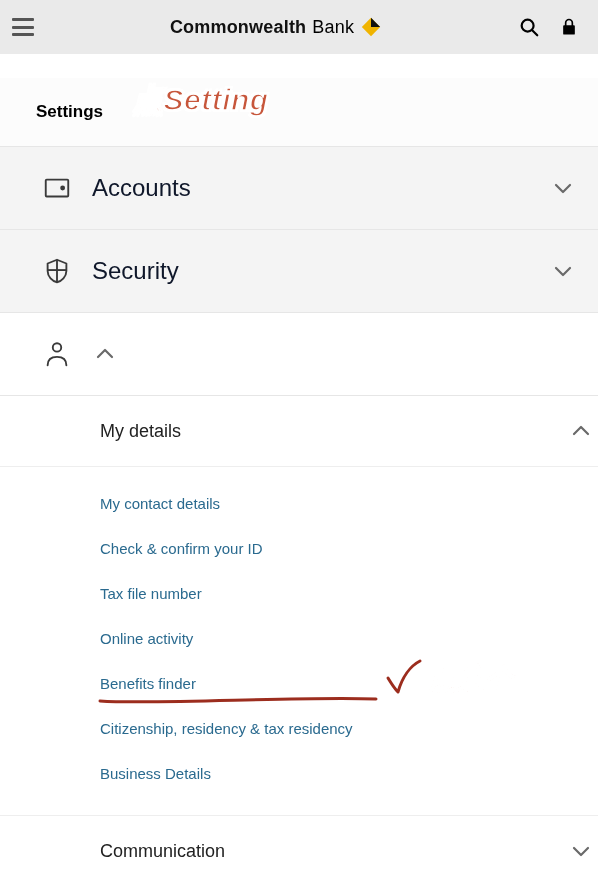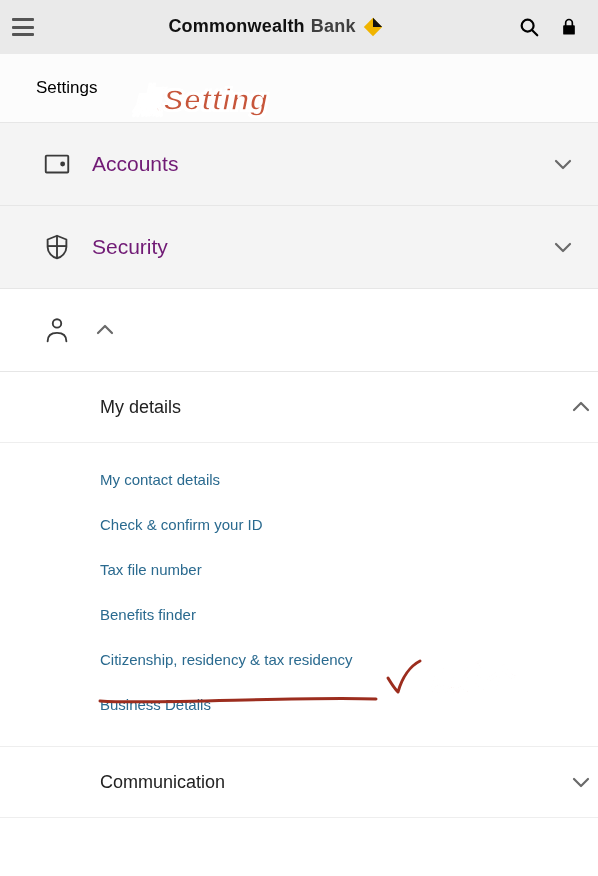--- a/index.html
+++ b/index.html
@@ -4,36 +4,36 @@
   <style>
     * { margin: 0; padding: 0; box-sizing: border-box; }
     body { font-family: -apple-system, BlinkMacSystemFont, "Helvetica Neue", Arial, sans-serif; width: 598px; height: 876px; background: #fff; color: #333; overflow: hidden; }
     .container { width: 100%; height: 100%; position: relative; }
 
     
     .header { display: flex; align-items: center; justify-content: space-between; padding: 16px 18px 16px 12px; background: #eaeaea; }
     .header-left, .header-right { display: flex; align-items: center; gap: 18px; }
     .hamburger { width: 22px; height: 18px; display: flex; flex-direction: column; justify-content: space-between; cursor: pointer; }
     .hamburger span { display: block; height: 3px; background: #555; border-radius: 1px; }
-    .logo { display: flex; gap: 6px; font-size: 18px; letter-spacing: 0.2px; }
+    .logo { display: flex; align-items: center; gap: 6px; font-size: 18px; letter-spacing: 0.2px; }
     .logo .bold { font-weight: 800; color: #111; }
-    .logo .thin { font-weight: 700; color: #404040; }
+    .logo .thin { font-weight: 400; color: #000000; }
     .logo-diamond { width: 22px; height: 22px; display: inline-block; position: relative; }
     .logo-diamond svg { display: block; }
     .search-icon, .lock-icon { width: 22px; height: 22px; display: flex; align-items: center; justify-content: center; }
 
     
-    .settings-bar { position: relative; padding: 24px 16px 24px 36px; font-size: 17px; font-weight: 400; color: #000; background: #fcfcfc; border-bottom: 1px solid #e6e6e6; }
+    .settings-bar { position: relative; padding: 24px 16px 24px 36px; font-size: 17px; font-weight: 700; color: #000; background: #fcfcfc; border-bottom: 1px solid #e6e6e6; margin-top: 24px; }
 
     
     .section-row { display: flex; align-items: center; padding: 26px 22px 26px 42px; background: #f4f4f4; border-bottom: 1px solid #e6e6e6; cursor: pointer; }
     .section-row.light { background: #fff; }
     .section-icon { width: 30px; height: 30px; display: flex; align-items: center; justify-content: center; margin-right: 20px; color: #3e3e3e; }
     .section-icon svg { display: block; }
-    .section-label { flex: 1; font-size: 21px; color: #701a75; }
+    .section-label { flex: 1; font-size: 24px; color: #0f172a; }
     .chevron { width: 26px; height: 26px; display: flex; align-items: center; justify-content: center; color: #6a6a6a; }
 
     
     .sub-row { display: flex; align-items: center; padding: 22px 4px 22px 100px; background: #fff; border-bottom: 1px solid #eee; cursor: pointer; }
     .sub-label { flex: 1; font-size: 18px; color: #222; }
 
     
     .links-list { background: #fff; padding: 14px 0 14px 100px; }
     .links-list .link-item { display: block; padding: 14px 0; font-size: 15px; color: #2a6a8f; text-decoration: none; cursor: pointer; position: relative; width: fit-content; }
 
@@ -141,20 +141,21 @@
       <svg viewBox="0 0 24 24" width="24" height="24" fill="none" stroke="#6a6a6a" stroke-width="2.2" stroke-linecap="round" stroke-linejoin="round">
           <polyline points="5 15 12 8 19 15"></polyline>
         </svg>
     </div>
   </div>
 
   <div class="links-list">
     <a class="link-item">My contact details</a>
     <a class="link-item">Check &amp; confirm your ID</a>
     <a class="link-item">Tax file number</a>
+    <a class="link-item">Online activity</a>
     <a class="link-item">Benefits finder</a>
     <a class="link-item">Citizenship, residency &amp; tax residency</a>
     <a class="link-item">Business Details</a>
   </div>
 
   <div class="spacer"></div>
 
   <div class="sub-row">
     <div class="sub-label">Communication</div>
     <div class="chevron">

